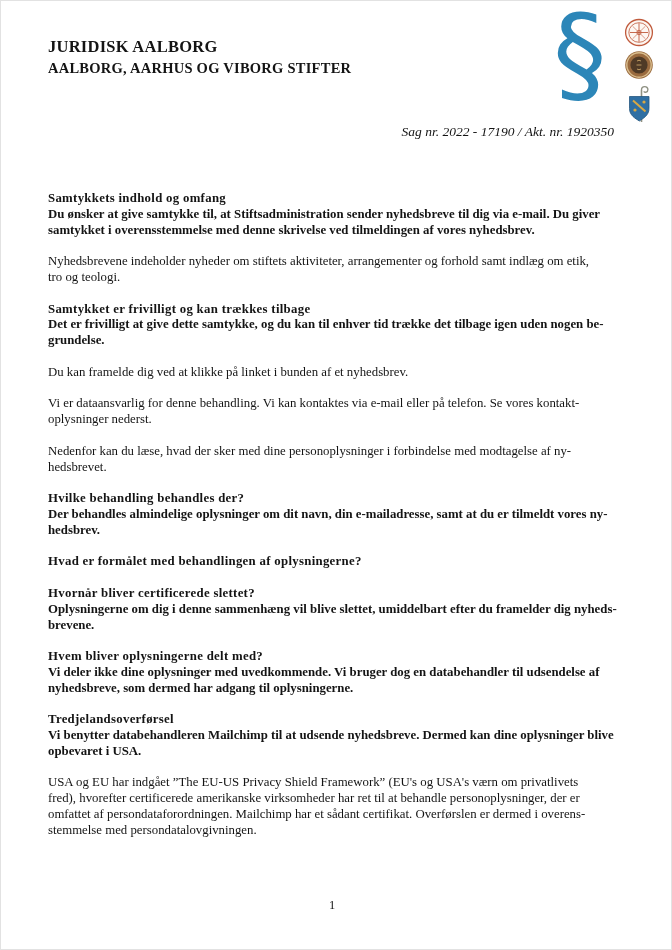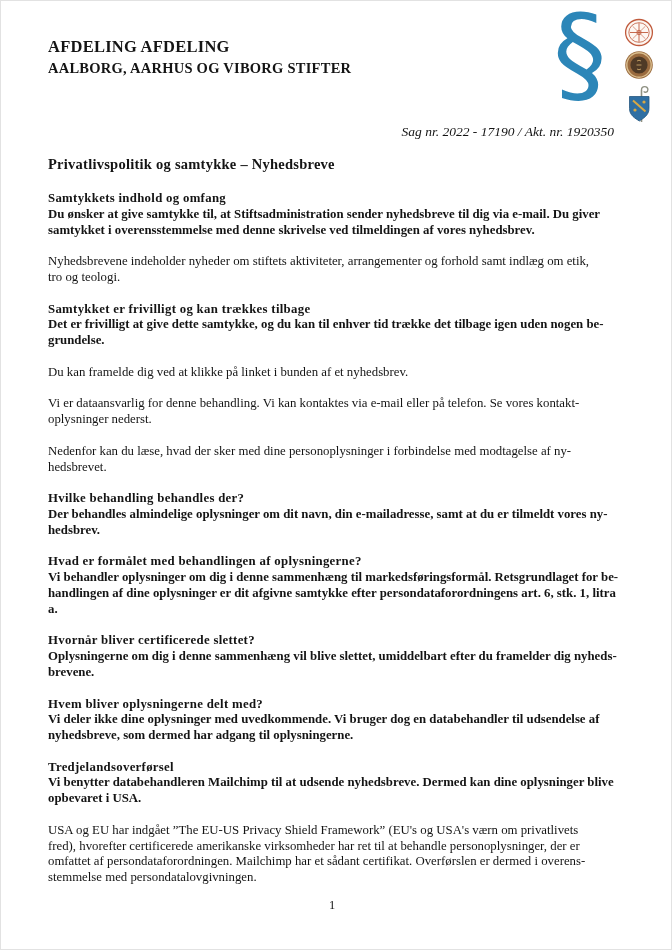--- a/index.html
+++ b/index.html
@@ -60,21 +60,21 @@
   .page-number{
     position:absolute;left:0;right:8px;top:897px;
     text-align:center;font-size:12.5px;
   }
 </style>
 </head>
 <body>
 
 <div class="page">
 
-  <div class="dept-title">AFDELING AFDELING</div>
+  <div class="dept-title">JURIDISK AALBORG</div>
   <div class="dioceses-subtitle">AALBORG, AARHUS OG VIBORG STIFTER</div>
 
   <div class="para-symbol">§</div>
 
   <div class="seals">
     <svg width="30" height="29" viewBox="0 0 30 29">
       <ellipse cx="15" cy="14.5" rx="13.4" ry="13" fill="#fdf7f2" stroke="#c05a3c" stroke-width="1.3"></ellipse>
       <ellipse cx="15" cy="14.5" rx="10.2" ry="9.8" fill="none" stroke="#c05a3c" stroke-width="0.8"></ellipse>
       <path d="M15 5.2 V23.8 M5.8 14.5 H24.2" stroke="#c05a3c" stroke-width="0.9" fill="none"></path>
       <path d="M8.6 8.2 L21.4 20.8 M21.4 8.2 L8.6 20.8" stroke="#c05a3c" stroke-width="0.6" fill="none"></path>
@@ -91,21 +91,20 @@
       <path d="M17.5 7 c0 -4.4 6.4 -4.4 6.4 -0.4 c0 2.8 -3 3.4 -4.2 1.8" stroke="#8f9183" stroke-width="1.4" fill="none"></path>
       <path d="M5.5 13.5 h19.5 v12 c0 7 -6 10 -9.7 12.5 c-3.8 -2.5 -9.8 -5.5 -9.8 -12.5 z" fill="#2f6fa3" stroke="#24577f" stroke-width="0.8"></path>
       <path d="M9 17.5 l12.5 11" stroke="#d9a843" stroke-width="2" fill="none"></path>
       <circle cx="11" cy="27" r="1.6" fill="#d9a843"></circle>
       <circle cx="20" cy="19" r="1.6" fill="#d9a843"></circle>
     </svg>
   </div>
 
   <div class="case-ref">Sag nr. 2022 - 17190 / Akt. nr. 1920350</div>
 
-  <h1 class="doc-title">Privatlivspolitik og samtykke – Nyhedsbreve</h1>
 
   <main class="body-text">
 
     <section class="sec">
       <h2>Samtykkets indhold og omfang</h2>
       <p>Du ønsker at give samtykke til, at Stiftsadministration sender nyhedsbreve til dig via e-mail. Du giver
 samtykket i overensstemmelse med denne skrivelse ved tilmeldingen af vores nyhedsbrev.</p>
       <p>Nyhedsbrevene indeholder nyheder om stiftets aktiviteter, arrangementer og forhold samt indlæg om etik,
 tro og teologi.</p>
     </section>
@@ -125,23 +124,20 @@
     </section>
 
     <section class="sec">
       <h2>Hvilke behandling behandles der?</h2>
       <p>Der behandles almindelige oplysninger om dit navn, din e-mailadresse, samt at du er tilmeldt vores ny-
 hedsbrev.</p>
     </section>
 
     <section class="sec">
       <h2>Hvad er formålet med behandlingen af oplysningerne?</h2>
-      <p>Vi behandler oplysninger om dig i denne sammenhæng til markedsføringsformål. Retsgrundlaget for be-
-handlingen af dine oplysninger er dit afgivne samtykke efter persondataforordningens art. 6, stk. 1, litra
-a.</p>
     </section>
 
     <section class="sec">
       <h2>Hvornår bliver certificerede slettet?</h2>
       <p>Oplysningerne om dig i denne sammenhæng vil blive slettet, umiddelbart efter du framelder dig nyheds-
 brevene.</p>
     </section>
 
     <section class="sec">
       <h2>Hvem bliver oplysningerne delt med?</h2>

